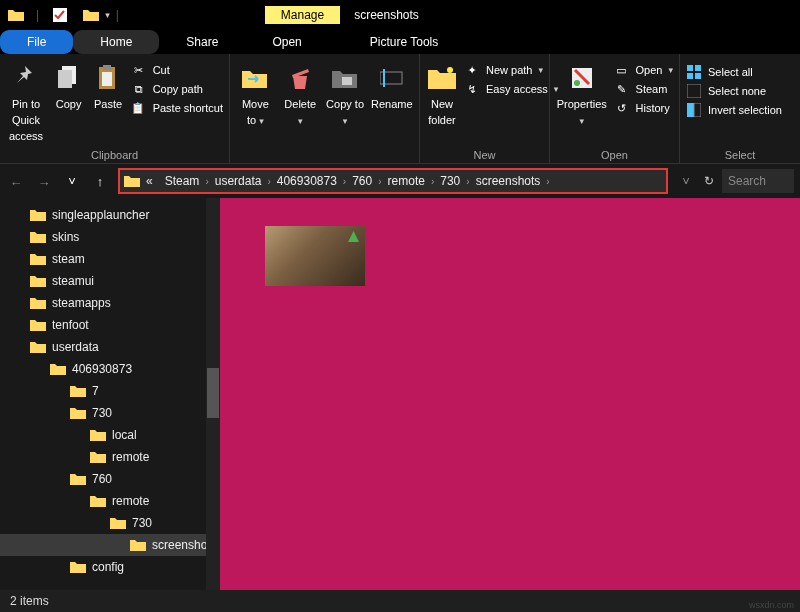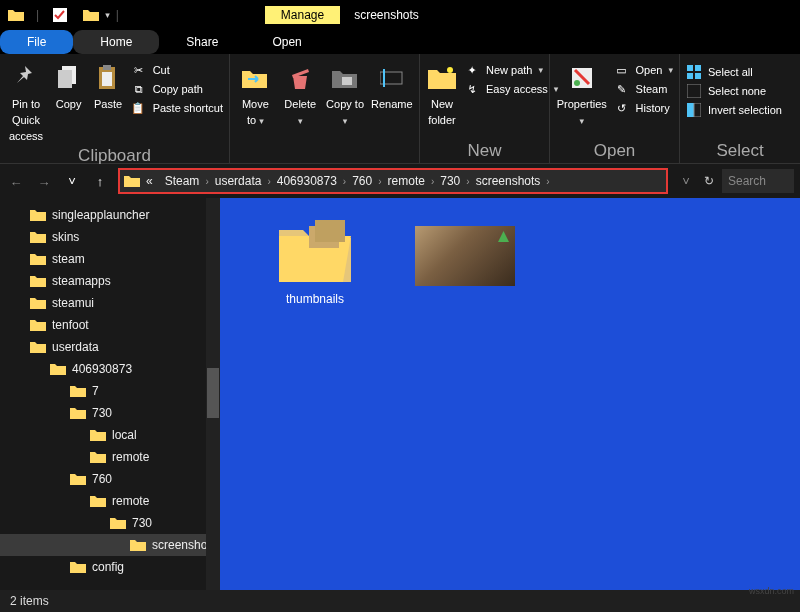--- a/index.html
+++ b/index.html
@@ -17,21 +17,21 @@
   .menu-item { padding: 0 27px; line-height: 24px; cursor: default; border-radius: 9px; }
   .menu-file { background: #1a6fd6; }
   .menu-active { background: #2b2b2b; }
   .menu-picture { margin-left: 6px; }
   .menu-wrap { display: flex; align-items: stretch; }
 
   
   .ribbon { height: 110px; background: #191919; display: flex; border-bottom: 1px solid #333; }
   .group { display: flex; flex-direction: column; border-right: 1px solid #333; padding: 4px 6px 2px 6px; }
   .group-body { flex: 1; display: flex; align-items: flex-start; gap: 6px; }
-  .group-label { text-align: center; color: #aaa; font-size: 17px; padding-top: 2px; }
+  .group-label { text-align: center; color: #aaa; font-size: 11px; padding-top: 2px; }
   .big-btn { width: 48px; text-align: center; }
   .big-btn .lbl { font-size: 11px; line-height: 16px; margin-top: 2px; }
   .ico-box { width: 32px; height: 32px; margin: 4px auto 0; display: flex; align-items: center; justify-content: center; }
   .sm-list { display: flex; flex-direction: column; gap: 3px; padding-top: 4px; }
   .sm-item { display: flex; align-items: center; gap: 6px; font-size: 11px; white-space: nowrap; }
   .sm-ico { width: 16px; height: 16px; display: inline-flex; align-items: center; justify-content: center; }
 
   
   svg { display: block; }
   .folder-svg { fill: #ffd866; }
@@ -42,40 +42,40 @@
   .nav-arrow { width: 20px; text-align: center; color: #888; font-size: 13px; }
   .nav-arrow.enabled { color: #fff; }
   .addr-wrap { flex: 1; height: 26px; display: flex; align-items: center; border: 2px solid #e53935; background: #2b2b2b; padding: 0 4px; }
   .crumb { padding: 0 6px; font-size: 12px; color: #eee; }
   .crumb-sep { color: #999; font-size: 10px; }
   .addr-end { display: flex; align-items: center; gap: 8px; }
   .refresh-ico { color: #ccc; }
   .search-box { width: 72px; height: 24px; background: #2b2b2b; color: #888; padding: 0 6px; line-height: 24px; overflow: hidden; font-size: 12px; }
 
   
-  .main { display: flex; height: 392px; background: #1d4ed8; }
+  .main { display: flex; height: 392px; background: #be185d; }
   .tree { width: 220px; background: #191919; padding-top: 6px; overflow: hidden; position: relative; }
   .tree-row { display: flex; align-items: center; height: 22px; padding-left: 10px; gap: 6px; font-size: 12px; color: #eee; }
   .tree-row.selected { background: #3b3b3b; }
   .tree-row .fico { width: 16px; height: 14px; }
   .tree-spacer { width: 14px; display: inline-block; }
   .tree-vscroll { position: absolute; right: 0; top: 0; width: 14px; height: 100%; background: #222; }
   .tree-thumb { position: absolute; right: 1px; top: 170px; width: 12px; height: 50px; background: #555; }
 
   .content { flex: 1; padding: 18px 0 0 40px; display: flex; gap: 40px; align-items: flex-start; }
   .item { width: 110px; text-align: center; }
   .item .caption { font-size: 12px; margin-top: 6px; line-height: 14px; word-break: break-all; }
   .folder-large { width: 80px; height: 70px; margin: 0 auto; }
   .img-thumb { width: 100px; height: 60px; margin: 10px auto 0; background: linear-gradient(135deg, #b79a72 0%, #7a5f42 40%, #5a4530 70%, #3a2c1d 100%); position: relative; }
   .img-thumb::after { content:""; position:absolute; top:5px; right:6px; width:11px; height:11px; background:#4caf50; clip-path: polygon(50% 0,100% 100%,0 100%);}
 
   
   .statusbar { height: 22px; background: #1f1f1f; color: #ddd; display: flex; align-items: center; padding: 0 10px; font-size: 12px; }
 
-  .watermark { position: absolute; right: 6px; bottom: 16px; font-size: 9px; color: #444; }
+  .watermark { position: absolute; right: 6px; bottom: 2px; font-size: 9px; color: #444; }
 </style>
 </head>
 <body>
 
 <div class="titlebar">
   <span class="folder-ico">
     <svg width="16" height="14" class="folder-svg">
         <path d="M0 2h5l2 2h9v9H0z"></path>
       </svg>
   </span>
@@ -97,20 +97,21 @@
   <div class="title-text">screenshots</div>
 </div>
 
 <div class="menubar">
   <div class="menu-wrap">
     <div class="menu-item menu-file">File</div>
     <div class="menu-item menu-active">Home</div>
     <div class="menu-item">Share</div>
     <div class="menu-item">Open</div>
   </div>
+  <div class="menu-item menu-picture" style="margin-left:14px;">Picture Tools</div>
 </div>
 
 <div class="ribbon">
 
   <div class="group" style="width:230px">
     <div class="group-body">
       <div class="big-btn">
         <div class="ico-box">
             <svg width="20" height="24">
               <path d="M9 0l7 7-4 1-1 6-4-4-6 7 7-6-4-4 6-1z" fill="#ccc"></path>
@@ -340,30 +341,30 @@
         </span>
         <span>steam</span>
       </div>
       <div class="tree-row">
         <span class="tree-spacer"></span>
         <span class="fico">
           <svg width="16" height="14" class="folder-svg">
             <path d="M0 2h5l2 2h9v9H0z"></path>
           </svg>
         </span>
+        <span>steamui</span>
+      </div>
+      <div class="tree-row">
+        <span class="tree-spacer"></span>
+        <span class="fico">
+          <svg width="16" height="14" class="folder-svg">
+            <path d="M0 2h5l2 2h9v9H0z"></path>
+          </svg>
+        </span>
         <span>steamapps</span>
-      </div>
-      <div class="tree-row">
-        <span class="tree-spacer"></span>
-        <span class="fico">
-          <svg width="16" height="14" class="folder-svg">
-            <path d="M0 2h5l2 2h9v9H0z"></path>
-          </svg>
-        </span>
-        <span>steamui</span>
       </div>
       <div class="tree-row">
         <span class="tree-spacer"></span>
         <span class="fico">
           <svg width="16" height="14" class="folder-svg">
             <path d="M0 2h5l2 2h9v9H0z"></path>
           </svg>
         </span>
         <span>tenfoot</span>
       </div>
@@ -491,31 +492,20 @@
             <path d="M0 2h5l2 2h9v9H0z"></path>
           </svg>
         </span>
         <span>config</span>
       </div>
       <div class="tree-vscroll">
         <div class="tree-thumb"></div>
       </div>
   </div>
   <div class="content">
-    <div class="item">
-      <div class="folder-large">
-        <svg width="80" height="70">
-            <path d="M4 14h24l8 8h40v44H4z" fill="#e6c679"></path>
-            <path d="M4 20h72l-8 46H4z" fill="#ffd866"></path>
-            <rect x="34" y="10" width="30" height="22" fill="#cba96b"></rect>
-            <rect x="40" y="4" width="30" height="22" fill="#bfa060"></rect>
-          </svg>
-      </div>
-      <div class="caption">thumbnails</div>
-    </div>
     <div class="item">
       <div class="img-thumb"></div>
     </div>
   </div>
 </div>
 
 <div class="statusbar">
   <span>2 items</span>
 </div>
 

